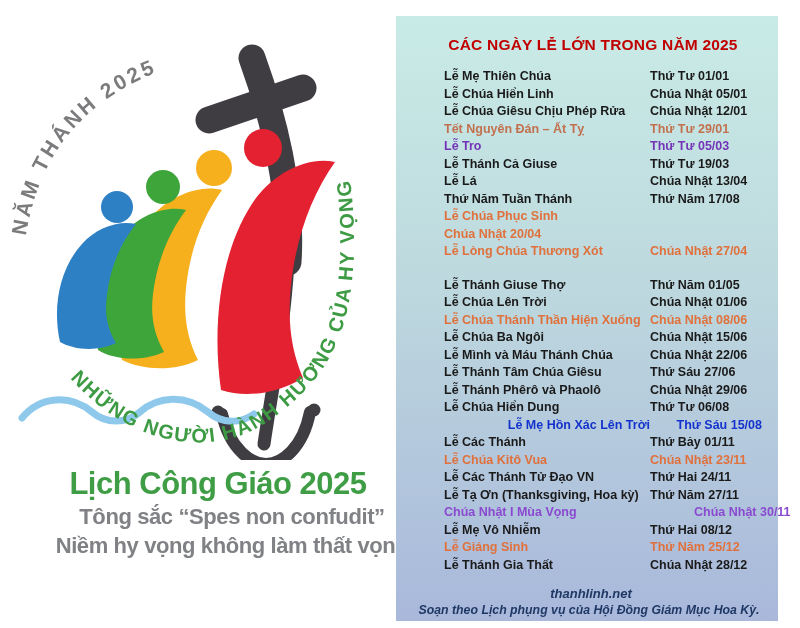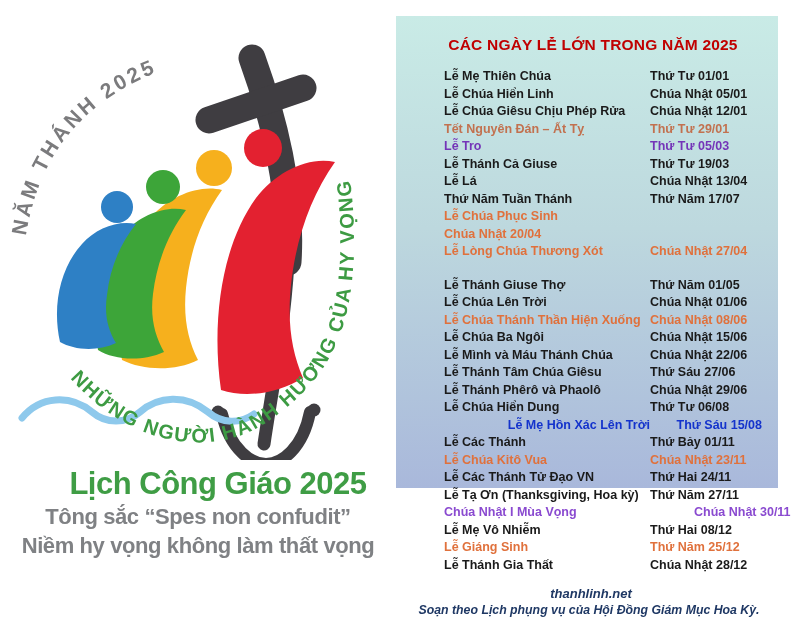--- a/index.html
+++ b/index.html
@@ -6,24 +6,24 @@
   .stage{position:relative;width:800px;height:628px;background:#ffffff;overflow:hidden;
          font-family:"Liberation Sans","DejaVu Sans",sans-serif;}
   
   .left{position:absolute;left:0;top:0;width:396px;height:628px;}
   .logo-svg{position:absolute;left:0;top:0;}
   .arc-gray{fill:#7b7b7d;font-weight:bold;font-size:21px;letter-spacing:3px;}
   .arc-green{fill:#3d9b43;font-weight:bold;font-size:20px;letter-spacing:1.5px;}
   .lg-title{position:absolute;left:0;top:466px;width:436px;text-align:center;
             color:#3f9d45;font-size:31px;font-weight:bold;letter-spacing:-0.5px;}
   .lg-sub{position:absolute;left:0;width:396px;text-align:center;color:#7f8184;
-          font-size:22px;font-weight:bold;letter-spacing:-0.4px;}
+          font-size:22px;font-weight:bold;letter-spacing:-0.4px;padding-left:34px;}
   .lg-sub1{top:504px;} .lg-sub2{top:533px;}
   
-  .panel{position:absolute;left:396px;top:16px;width:382px;height:472px;
+  .panel{position:absolute;left:396px;top:16px;width:382px;height:605px;
          background:linear-gradient(180deg,#c9ebe6 0%,#bdd8de 45%,#a9b8db 100%);
          box-sizing:border-box;padding:12px 16px 0 48px;}
   .panel-title{color:#c00000;font-size:15.5px;font-weight:bold;text-align:center;
                margin:8px 0 14px -20px;letter-spacing:0.2px;}
   .feast-group{margin-bottom:16px;}
   .feast-row{display:flex;font-size:12.5px;font-weight:bold;line-height:17.5px;white-space:nowrap;}
   .feast-name{width:206px;flex:none;overflow:visible;}
   .feast-date{flex:1;}
   .footer-site{color:#1f3864;font-size:13px;font-weight:bold;font-style:italic;
                text-align:center;margin:-4px 0 2px -24px;}
@@ -115,21 +115,21 @@
           <div class="feast-row" style="color: rgb(26, 26, 26);">
             <span class="feast-name">Lễ Thánh Cả Giuse</span>
             <span class="feast-date">Thứ Tư 19/03</span>
           </div>
           <div class="feast-row" style="color: rgb(26, 26, 26);">
             <span class="feast-name">Lễ Lá</span>
             <span class="feast-date">Chúa Nhật 13/04</span>
           </div>
           <div class="feast-row" style="color: rgb(26, 26, 26);">
             <span class="feast-name">Thứ Năm Tuần Thánh</span>
-            <span class="feast-date">Thứ Năm 17/07</span>
+            <span class="feast-date">Thứ Năm 17/08</span>
           </div>
           <div class="feast-row" style="color: rgb(224, 113, 60); flex-direction: column;">
             <span class="feast-name">Lễ Chúa Phục Sinh</span>
             <span class="feast-date">Chúa Nhật 20/04</span>
           </div>
           <div class="feast-row" style="color: rgb(224, 113, 60);">
             <span class="feast-name">Lễ Lòng Chúa Thương Xót</span>
             <span class="feast-date">Chúa Nhật 27/04</span>
           </div>
         </div>

